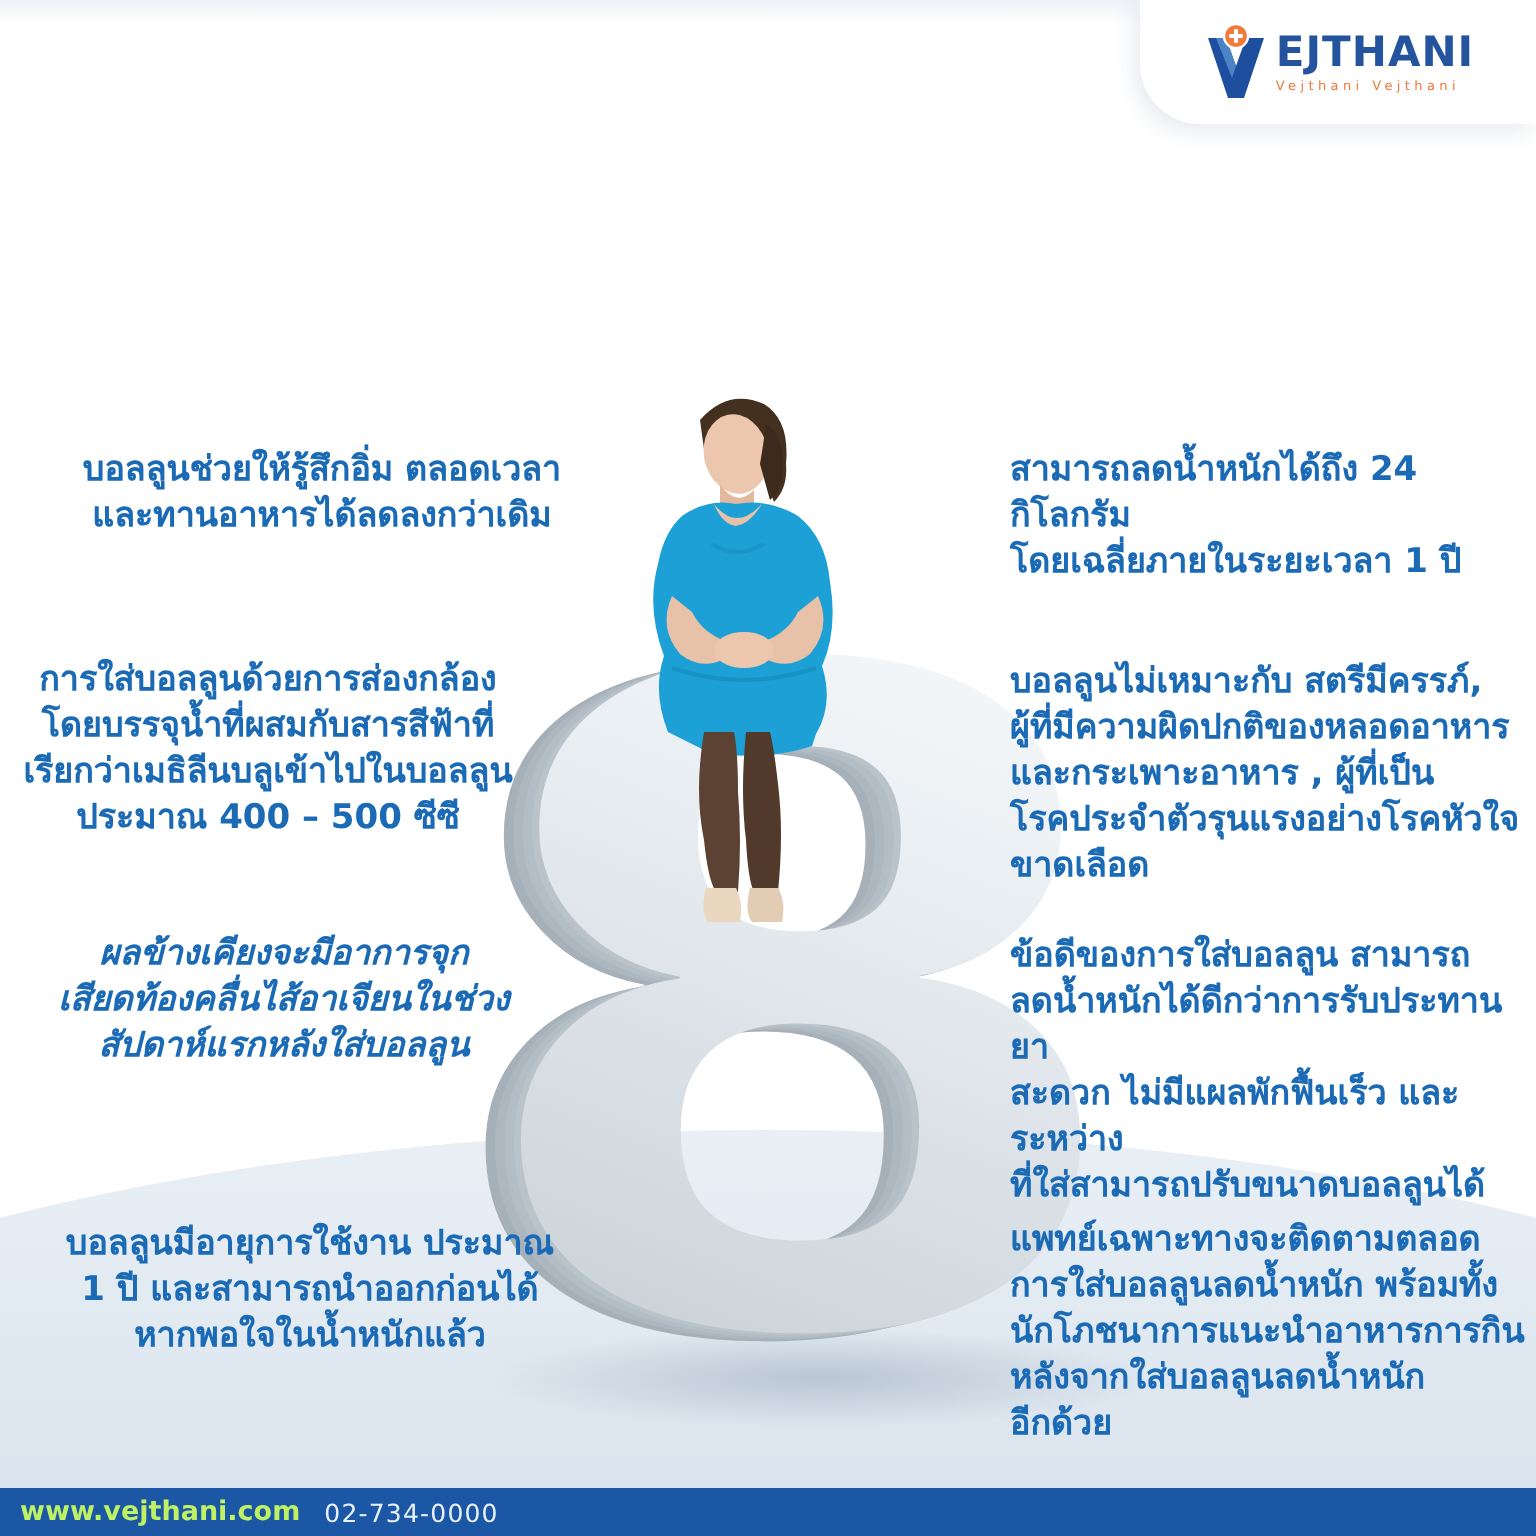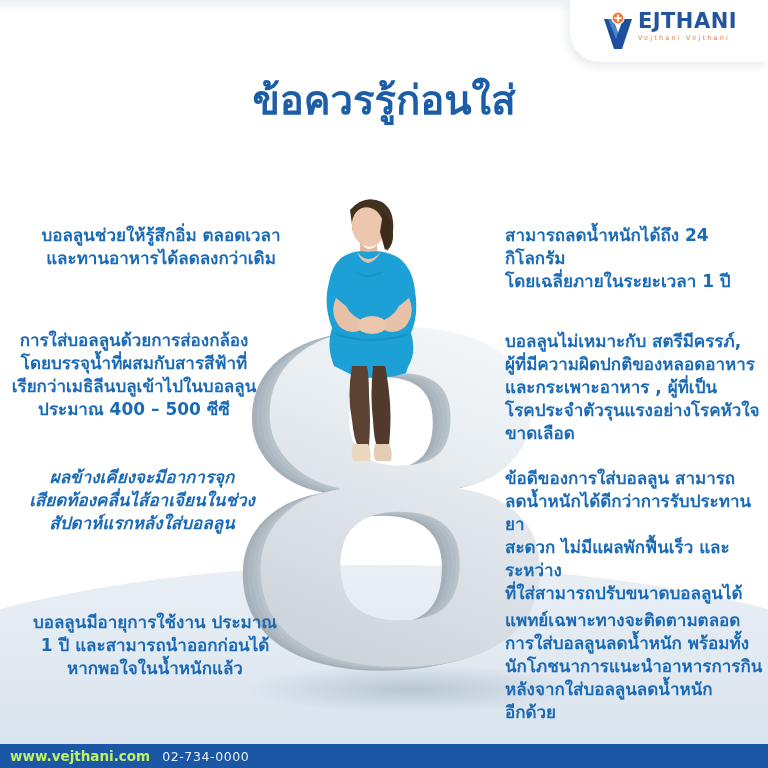--- a/index.html
+++ b/index.html
@@ -9,21 +9,21 @@
   }
   
   .top-strip { position:absolute; top:0; left:0; right:0; height:12px;
     background:linear-gradient(#edf1f6, #ffffff); z-index:1; }
 
   
   .logo-card { position:absolute; top:0; right:0; width:198px; height:62px;
     background:#ffffff; border-bottom-left-radius:30px;
     box-shadow:-3px 4px 10px rgba(90,110,140,0.14);
     display:flex; align-items:center; justify-content:center; z-index:8; }
-  .logo-row { display:flex; gap:3px; }
+  .logo-row { display:flex; align-items:center; gap:3px; }
   .logo-texts { display:flex; flex-direction:column; align-items:flex-start; }
   .logo-brand { color:#25549f; font-weight:bold; font-size:21px; letter-spacing:0.5px; line-height:1; }
   .logo-sub { color:#f0793c; font-size:6.5px; letter-spacing:2.2px; margin-top:2px; white-space:nowrap; }
 
   
   .title { position:absolute; top:78px; left:0; right:0; text-align:center; z-index:4; }
   .title-l1 { font-size:40px; font-weight:bold; color:#1c5da8; line-height:1.12; }
   .title-l2 { font-size:43px; font-weight:bold; line-height:1.1; margin-top:5px; }
   .t-orange { color:#f0793c; }
   .t-blue { color:#1c5da8; }
@@ -129,21 +129,20 @@
         <rect x="13.6" y="6" width="6.8" height="2" fill="#ffffff"></rect>
       </svg>
       <div class="logo-texts">
         <div class="logo-brand">EJTHANI</div>
         <div class="logo-sub">Vejthani Vejthani</div>
       </div>
     </div>
   </div>
 
   <div class="title">
-    <div class="title-l1">ข้อควรรู้ก่อนใส่</div>
   </div>
 
   <div class="tb center" id="b-top-left">บอลลูนช่วยให้รู้สึกอิ่ม ตลอดเวลา
 และทานอาหารได้ลดลงกว่าเดิม</div>
   <div class="tb center" id="b-mid-left">การใส่บอลลูนด้วยการส่องกล้อง
 โดยบรรจุน้ำที่ผสมกับสารสีฟ้าที่
 เรียกว่าเมธิลีนบลูเข้าไปในบอลลูน
 ประมาณ 400 – 500 ซีซี</div>
   <div class="tb center" id="b-lower-left">ผลข้างเคียงจะมีอาการจุก
 เสียดท้องคลื่นไส้อาเจียนในช่วง

